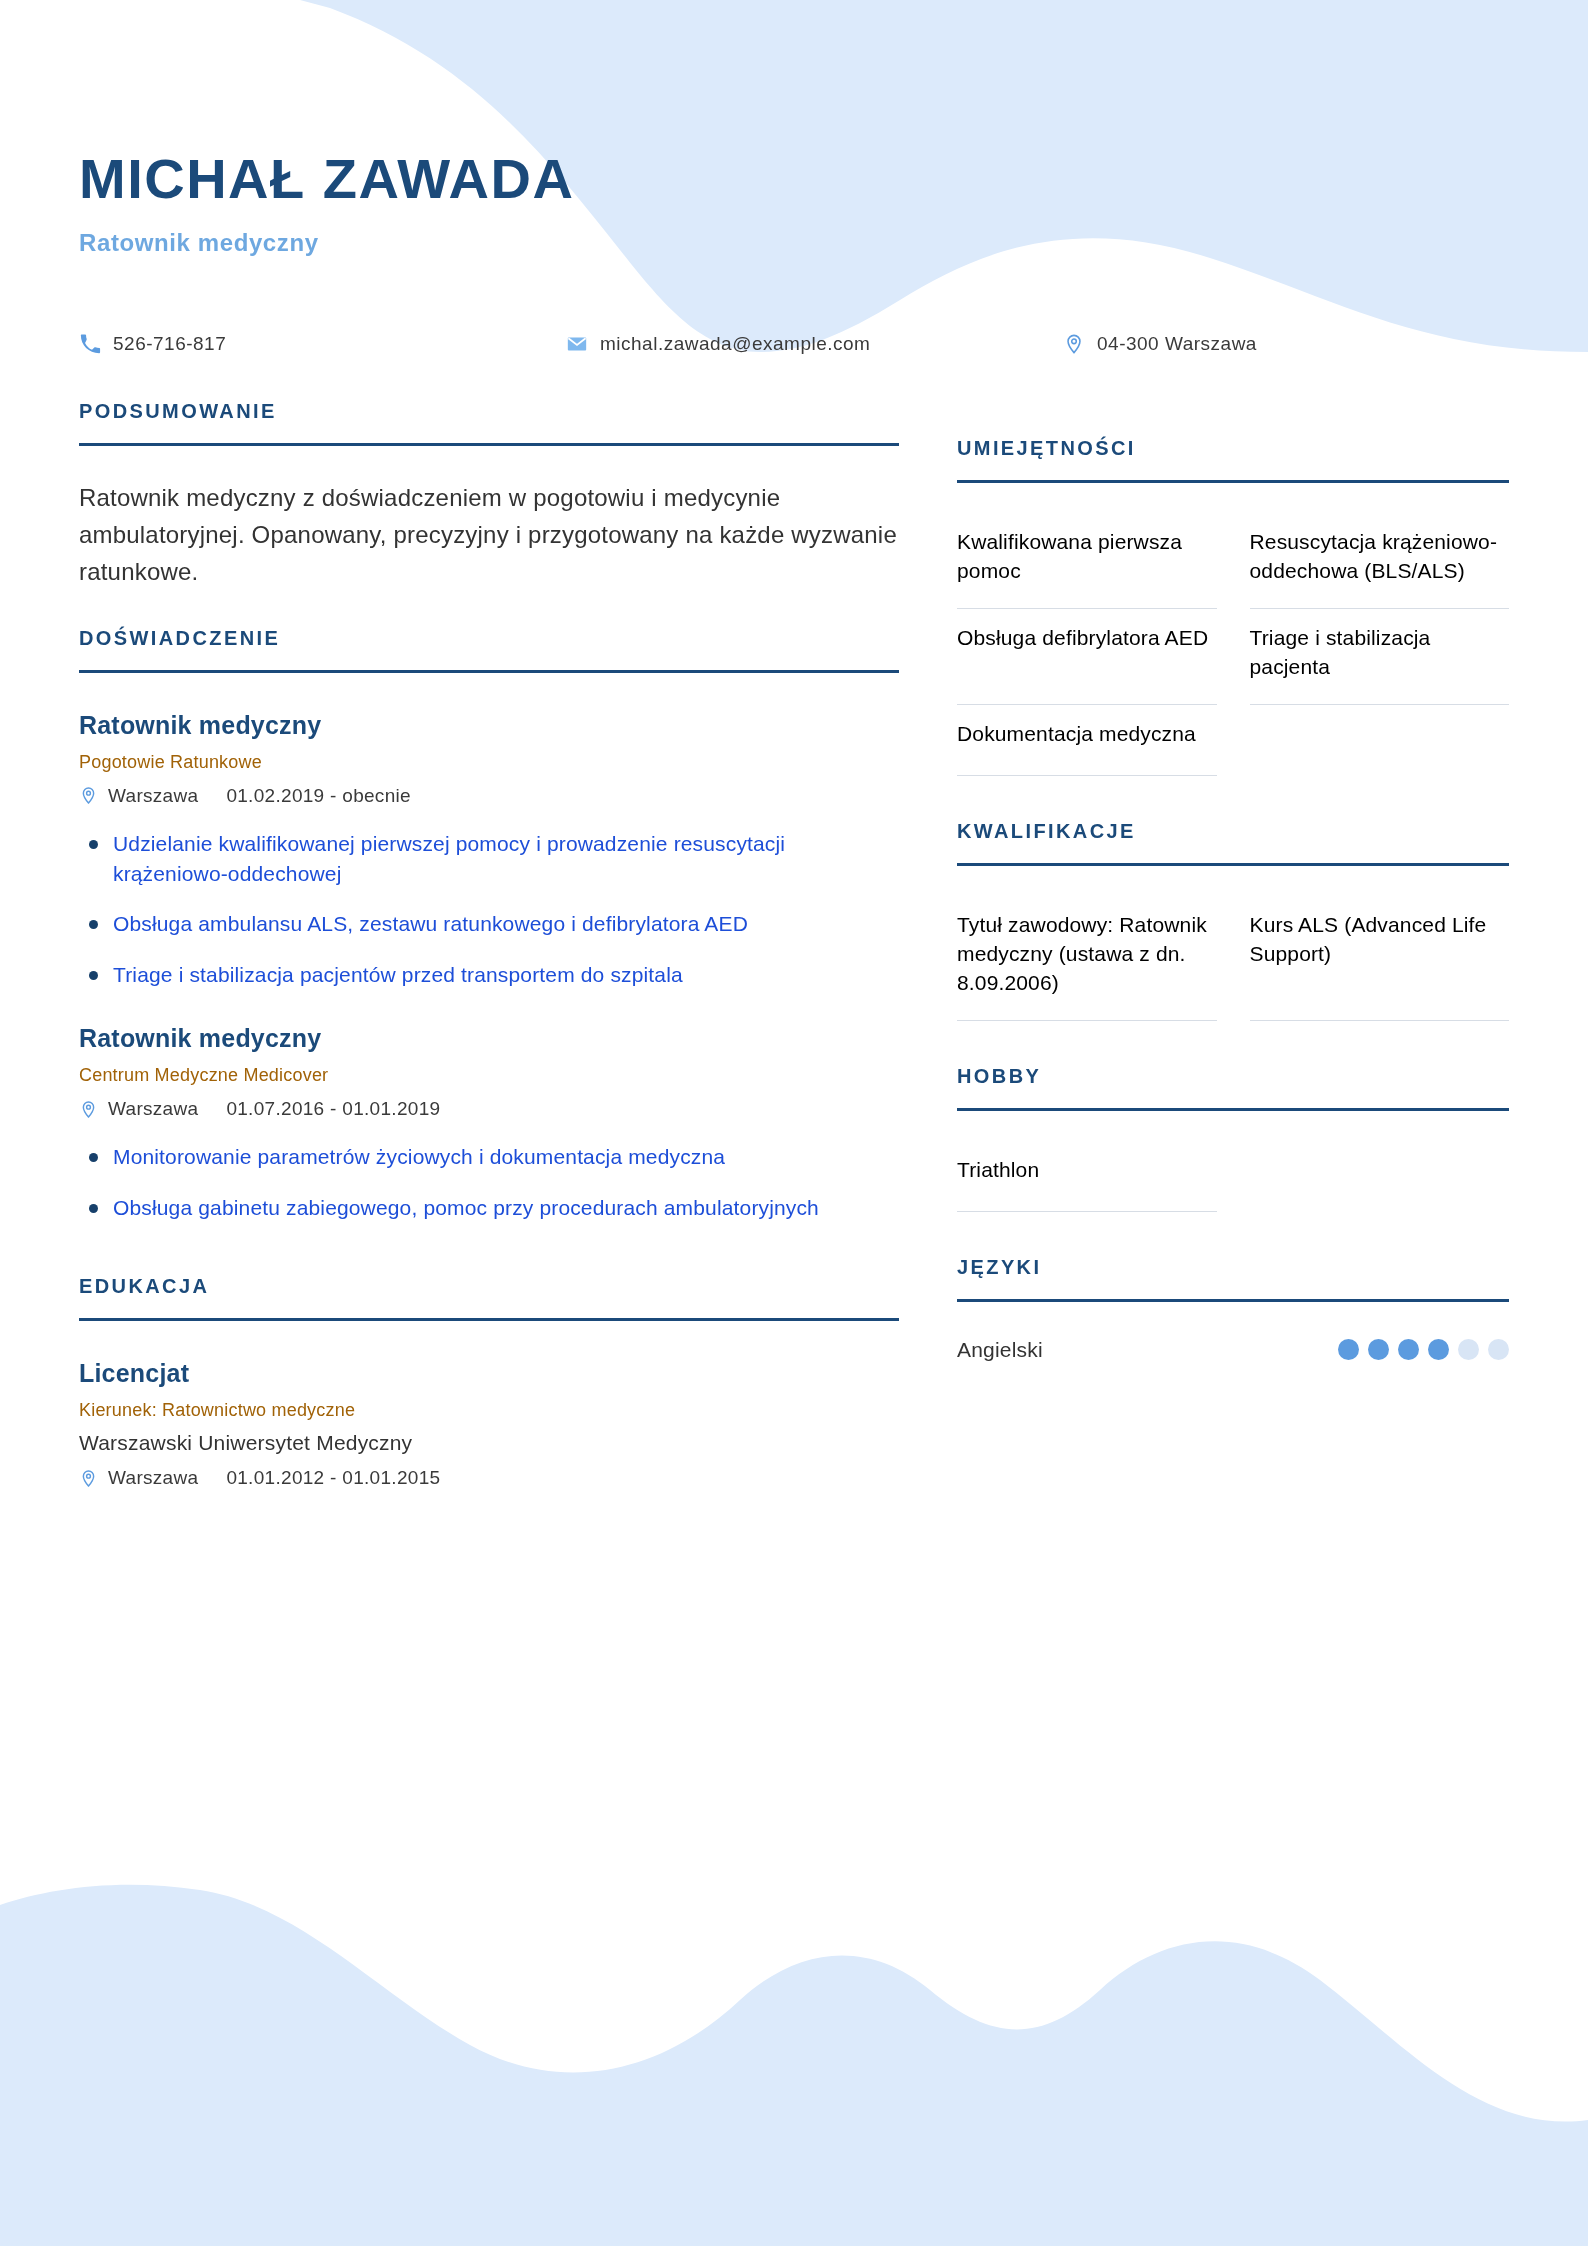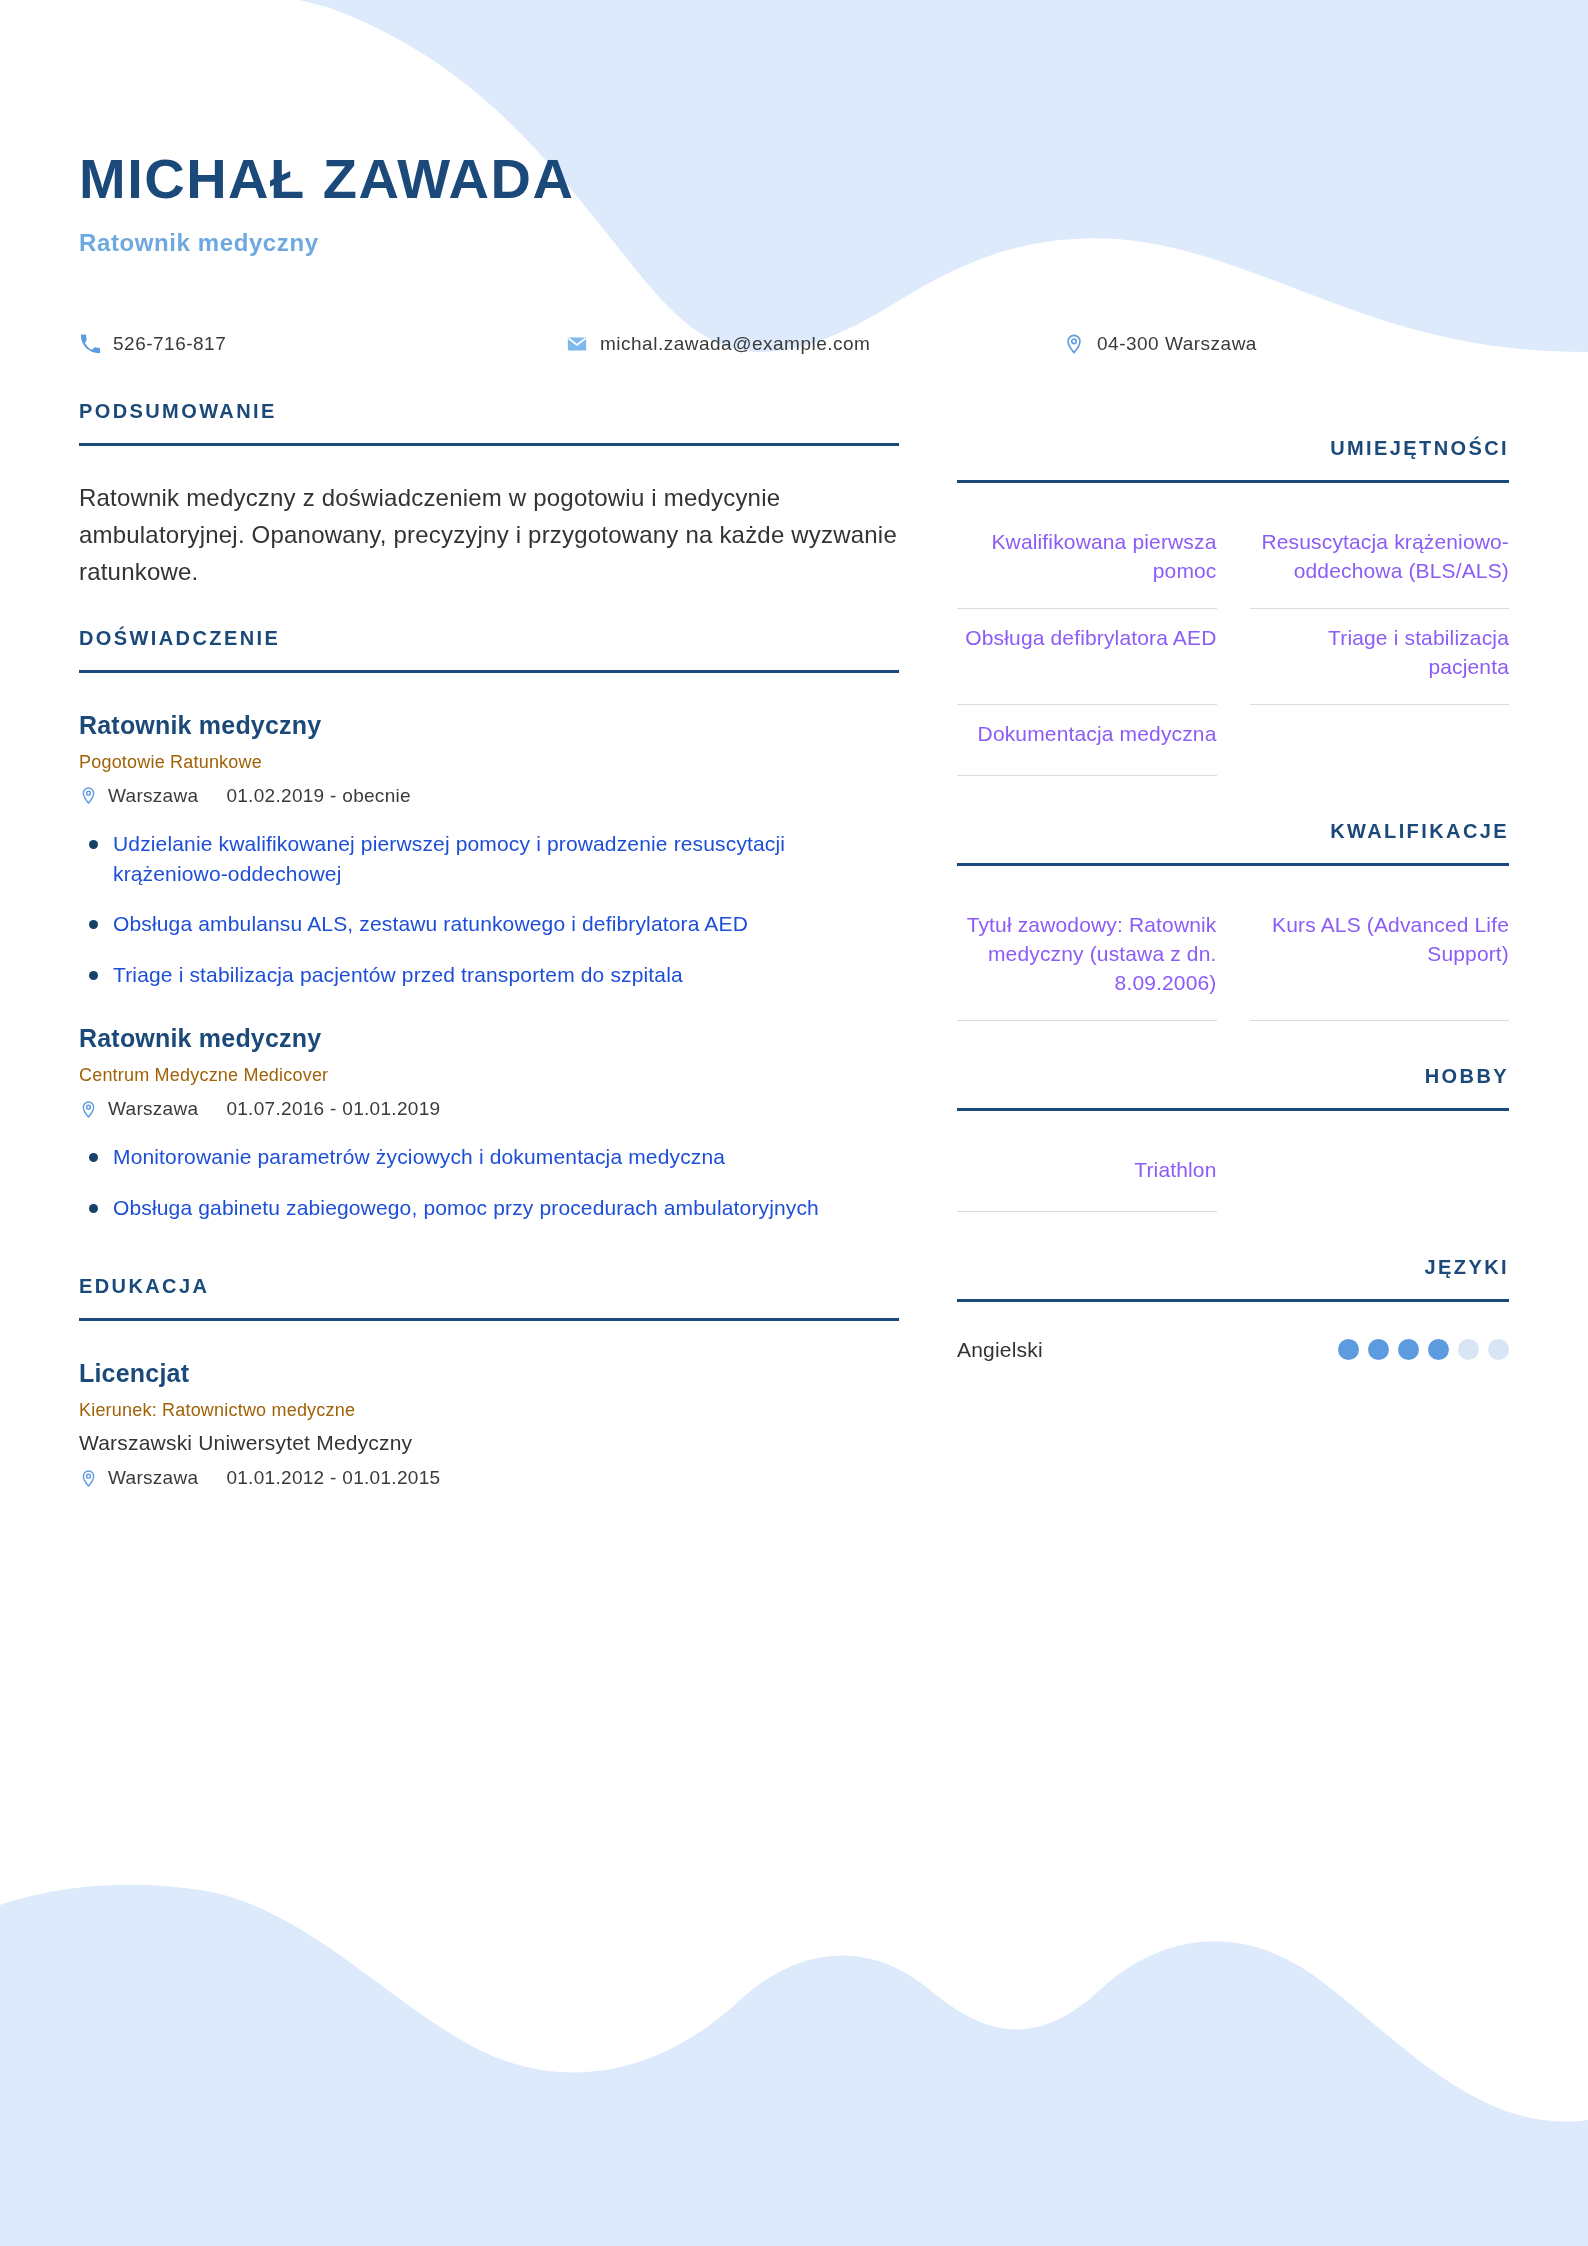--- a/index.html
+++ b/index.html
@@ -90,21 +90,20 @@
     position: absolute;
     left: 79px;
     top: 400px;
     width: 820px;
   }
   .col-right {
     position: absolute;
     left: 957px;
     top: 437px;
     width: 552px;
-    text-align: right;
   }
 
   
   .sec-title {
     font-size: 20px;
     font-weight: bold;
     letter-spacing: 2.4px;
     color: #1B4A7A;
     text-transform: uppercase;
   }
@@ -192,21 +191,21 @@
     display: grid;
     grid-template-columns: 1fr 1fr;
     column-gap: 33px;
     margin-top: 30px;
   }
   .gcell {
     border-bottom: 1px solid #d7dde5;
     padding: 14px 0 22px 0;
     font-size: 21px;
     line-height: 1.4;
-    color: #8b5cf6;
+    color: #000000;
     letter-spacing: 0.15px;
     min-height: 34px;
   }
   .gcell.blank { border-bottom: none; }
 
   .rightsec { margin-bottom: 44px; }
 
   
   .lang-row {
     display: flex;

